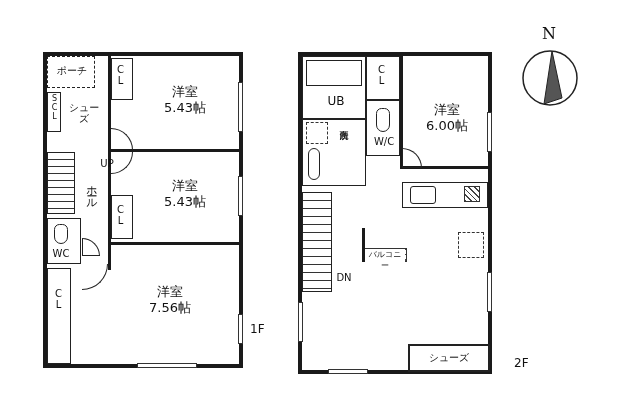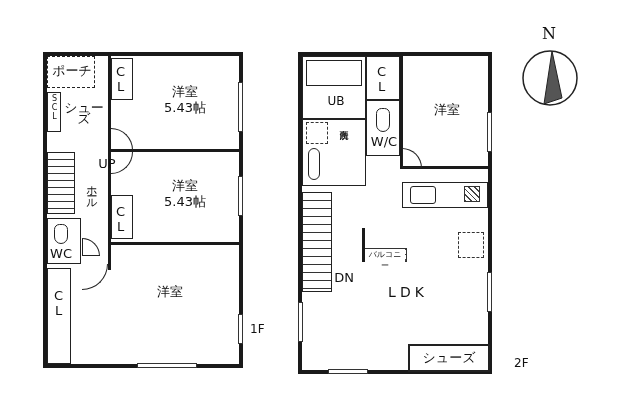--- a/index.html
+++ b/index.html
@@ -2,21 +2,21 @@
 <html><head>
 <meta charset="utf-8">
 <style>
   html, body { margin:0; padding:0; background:#ffffff; }
   body { width:624px; height:403px; position:relative; overflow:hidden;
          font-family:"DejaVu Sans", sans-serif; color:#111; }
   .abs { position:absolute; }
   .wall { position:absolute; background:#1a1a1a; }
   .thin { position:absolute; border:1.5px solid #222; box-sizing:border-box; }
   .room-label { position:absolute; text-align:center; font-size:13px; line-height:16px; color:#111; }
-  .small { position:absolute; font-size:13px; line-height:11px; color:#111; text-align:center; }
+  .small { position:absolute; font-size:10px; line-height:11px; color:#111; text-align:center; }
   .vert { writing-mode:vertical-rl; text-orientation:upright; }
   .win { position:absolute; background:#fff; border:1px solid #333; box-sizing:border-box; }
   .door { position:absolute; border:1.5px solid #222; box-sizing:border-box; }
   .floor-label { position:absolute; font-size:12px; color:#111; }
   .hatch { background: repeating-linear-gradient(45deg,#444 0 1px,#fff 1px 4px); }
 </style>
 </head>
 <body>
 
 <div class="abs" style="left:40px;top:52px;width:205px;height:316px;">
@@ -63,20 +63,21 @@
   <div class="abs" style="left:14px;top:172px;width:14px;height:20px;border:1.5px solid #222;border-radius:7px 7px 9px 9px;box-sizing:border-box;"></div>
   <div class="small" style="left:6px;top:196px;width:30px;">WC</div>
   <div class="door" style="left:42px;top:186px;width:18px;height:18px;border-radius:0 18px 0 0;"></div>
 
   <div class="thin" style="left:7px;top:216px;width:24px;height:96px;"></div>
   <div class="small vert" style="left:13px;top:236px;">CL</div>
   <div class="door" style="left:42px;top:212px;width:26px;height:26px;border-radius:0 0 26px 0;border-left:none;border-top:none;"></div>
 
   <div class="room-label" style="left:70px;top:232px;width:120px;">
     <div>洋室</div>
+    <div>7.56帖</div>
   </div>
 
   <div class="win" style="left:97px;top:311px;width:60px;height:5px;"></div>
   <div class="win" style="left:198px;top:30px;width:5px;height:50px;"></div>
   <div class="win" style="left:198px;top:124px;width:5px;height:40px;"></div>
   <div class="win" style="left:198px;top:262px;width:5px;height:30px;"></div>
 </div>
 <div class="floor-label" style="left:250px;top:322px;">1F</div>
 
 <div class="abs" style="left:298px;top:52px;width:194px;height:322px;">
@@ -97,37 +98,37 @@
 
   <div class="thin" style="left:4px;top:66px;width:64px;height:68px;"></div>
   <div class="abs" style="left:8px;top:70px;width:22px;height:22px;border:1.5px dashed #333;box-sizing:border-box;"></div>
   <div class="abs" style="left:10px;top:96px;width:12px;height:32px;border:1.5px solid #222;border-radius:6px;box-sizing:border-box;"></div>
   <div class="small vert" style="left:40px;top:72px;font-size:9px;">洗面所</div>
 
   <div class="wall" style="left:102px;top:0;width:3px;height:116px;"></div>
   <div class="wall" style="left:102px;top:114px;width:90px;height:3px;"></div>
   <div class="room-label" style="left:108px;top:50px;width:82px;">
     <div>洋室</div>
+    <div>6.00帖</div>
   </div>
   <div class="door" style="left:104px;top:96px;width:20px;height:20px;border-radius:0 20px 0 0;"></div>
 
   <div class="thin" style="left:104px;top:130px;width:86px;height:26px;"></div>
   <div class="thin" style="left:112px;top:134px;width:26px;height:18px;border-radius:3px;"></div>
   <div class="abs hatch" style="left:166px;top:134px;width:14px;height:14px;border:1px solid #333;"></div>
   <div class="abs" style="left:160px;top:180px;width:26px;height:26px;border:1.5px dashed #333;box-sizing:border-box;"></div>
 
   <div class="wall" style="left:64px;top:176px;width:3px;height:34px;"></div>
   <div class="abs hatch" style="left:67px;top:196px;width:40px;height:12px;border:1px solid #333;"></div>
   <div class="small" style="left:67px;top:197px;width:40px;font-size:8px;background:#fff;">バルコニー</div>
 
   <div class="thin" style="left:4px;top:140px;width:30px;height:100px;background:repeating-linear-gradient(180deg,#fff 0 7px,#333 7px 8px);"></div>
   <div class="small" style="left:36px;top:220px;width:20px;">DN</div>
 
   <div class="room-label" style="left:50px;top:232px;width:120px;font-size:14px;">
-    <div style="letter-spacing:4px;">LDK</div>
   </div>
 
   <div class="thin" style="left:110px;top:292px;width:82px;height:28px;border-width:2px;"></div>
   <div class="small" style="left:114px;top:300px;width:74px;">シューズ</div>
 
   <div class="win" style="left:30px;top:317px;width:40px;height:5px;"></div>
   <div class="win" style="left:189px;top:60px;width:5px;height:40px;"></div>
   <div class="win" style="left:189px;top:220px;width:5px;height:40px;"></div>
   <div class="win" style="left:0;top:250px;width:5px;height:40px;"></div>
 </div>

